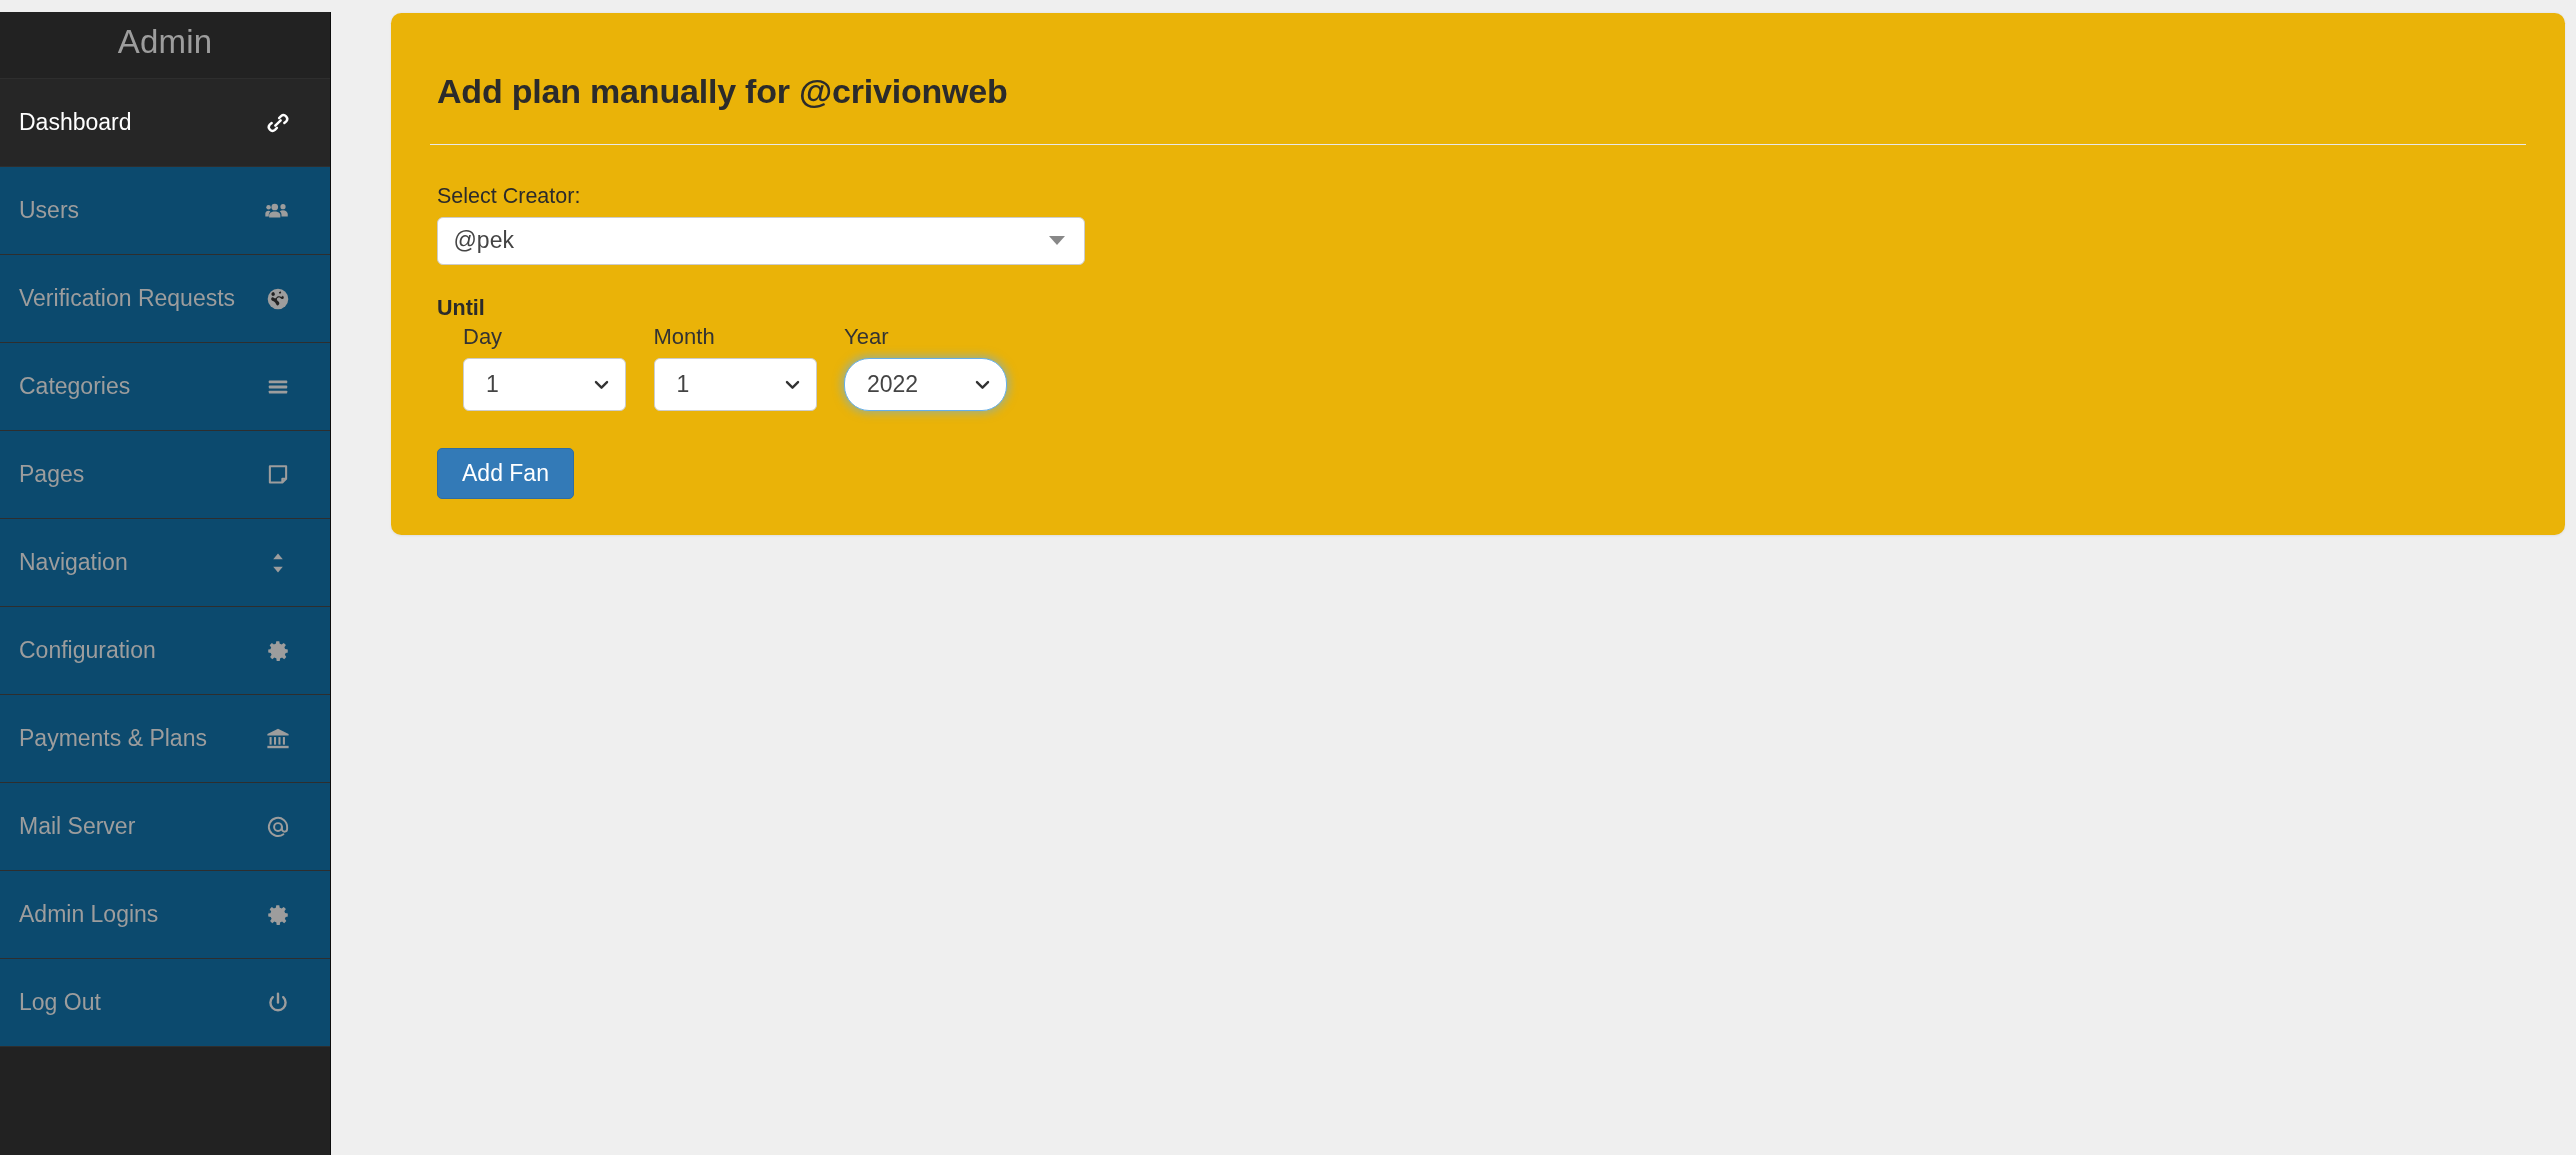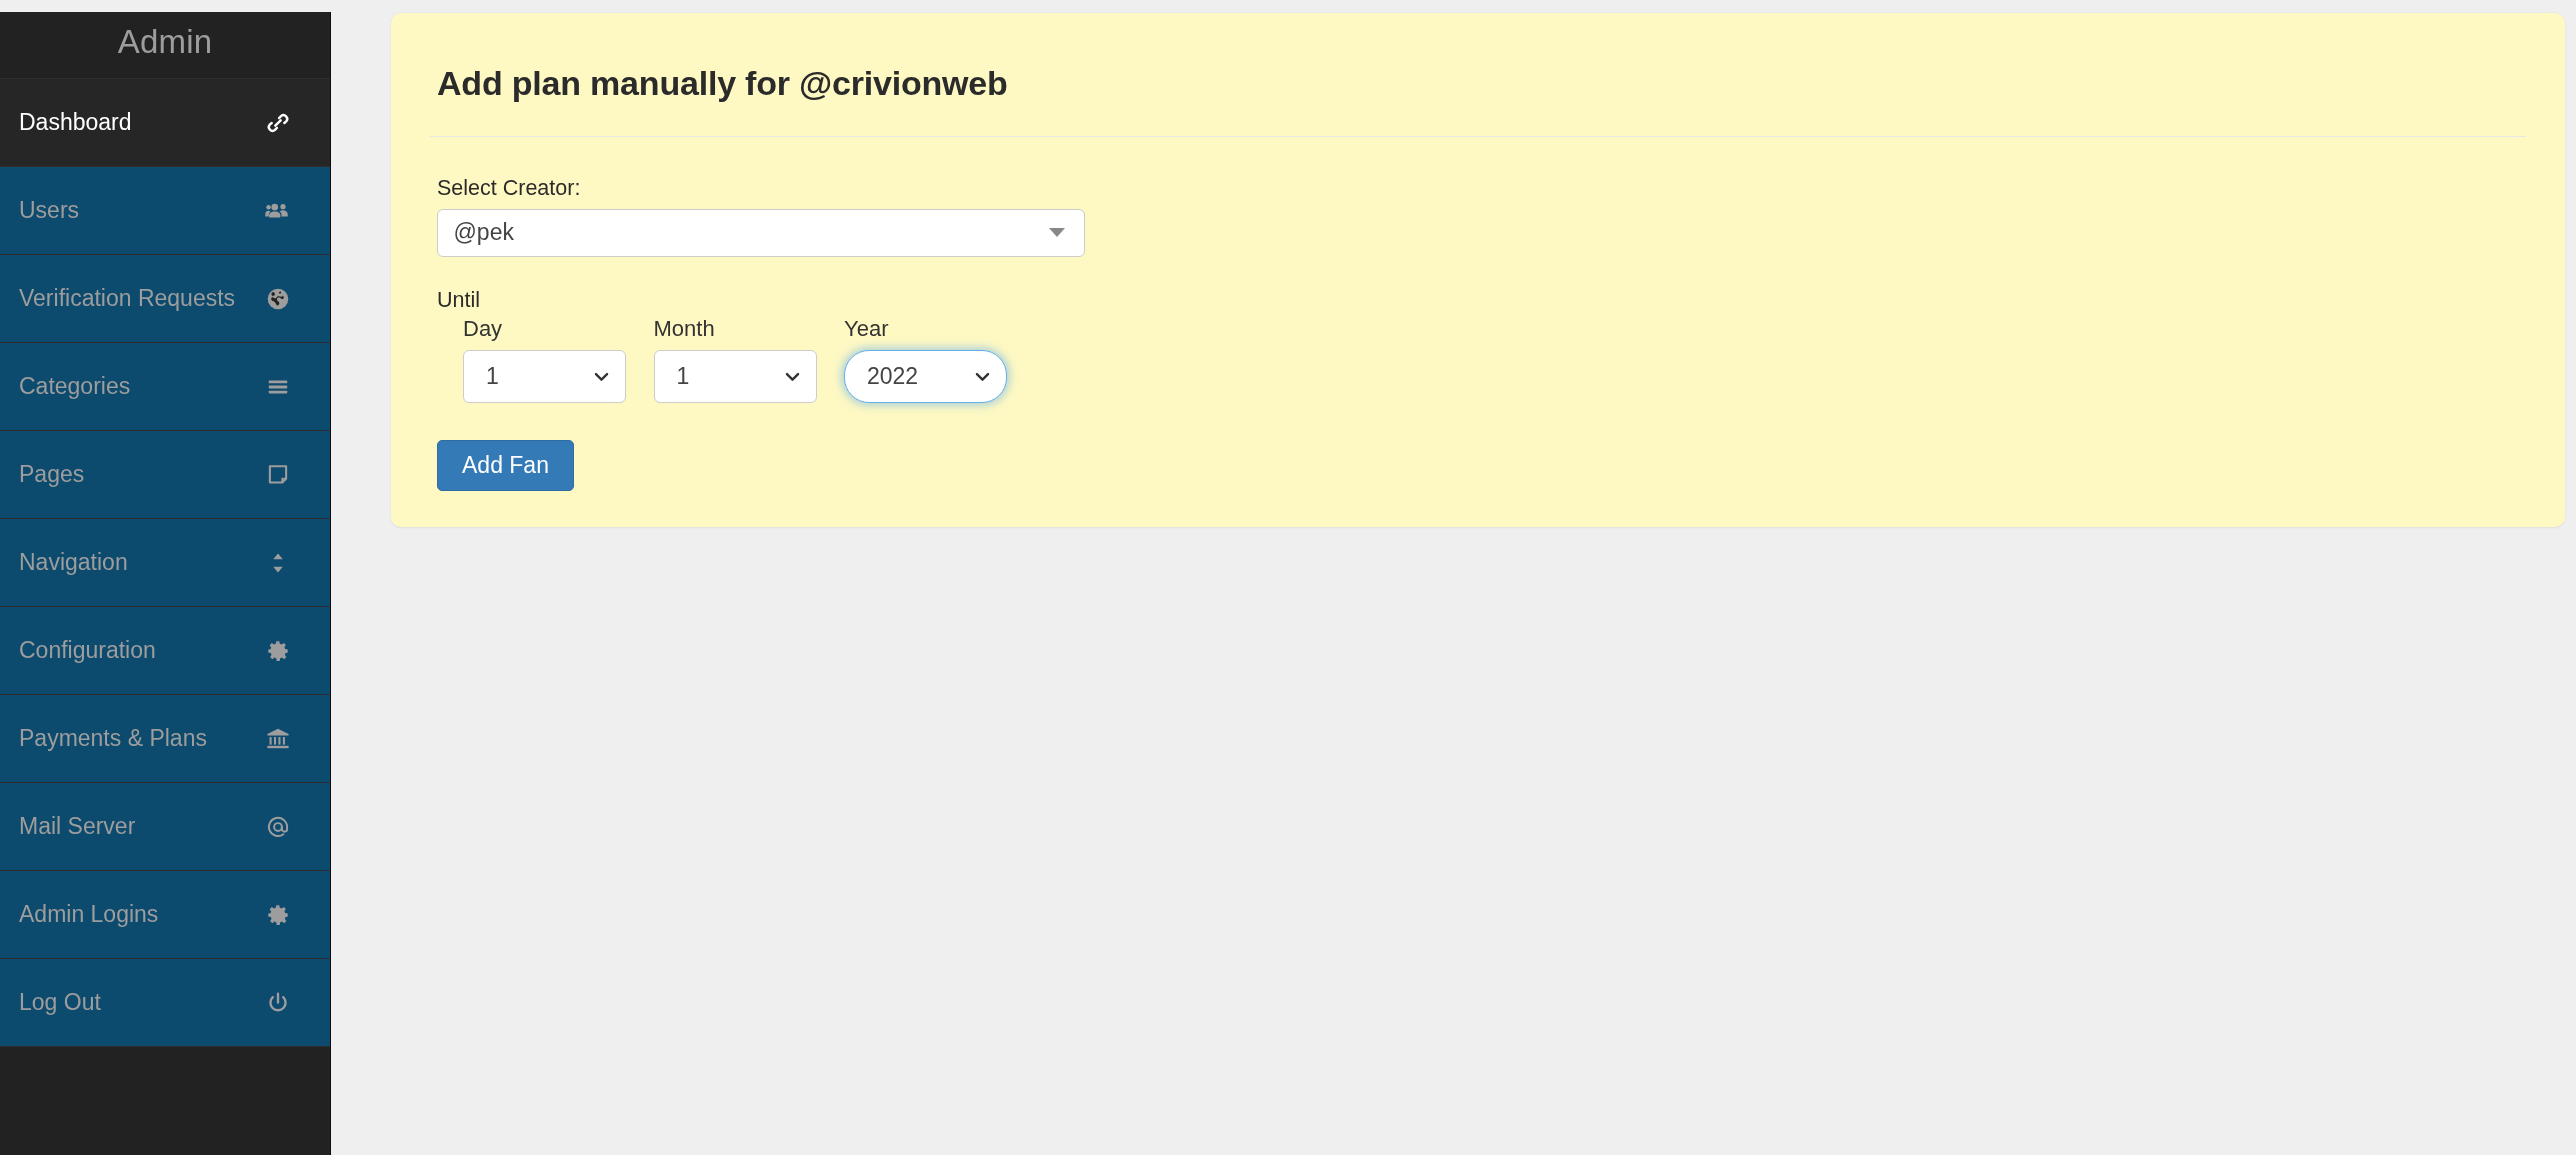--- a/index.html
+++ b/index.html
@@ -78,25 +78,25 @@
   #main {
     position: absolute;
     left: 331px;
     top: 0;
     right: 0;
     bottom: 0;
     background: #efefef;
     padding: 13px 10.3px 0 60px;
   }
   .card {
-    background: #fef9c3;
+    background: #eab308;
     border-radius: 10.3px;
     box-shadow: 0 0.9px 2.6px rgba(0,0,0,0.07);
     width: 2174px;
-    padding: 4px 0 36px 0;
+    padding: 12px 0 36px 0;
   }
   .card-title {
     font-size: 34px;
     font-weight: 700;
     color: #2b2b2b;
     padding: 47px 0 0 46px;
     letter-spacing: -0.2px;
   }
   .card-divider {
     margin: 33px 39px 0 39px;
@@ -139,21 +139,21 @@
     width: 0; height: 0;
     border-left: 8.6px solid transparent;
     border-right: 8.6px solid transparent;
     border-top: 9.4px solid #888888;
     margin-right: 3.4px;
   }
 
   .until-block { margin-top: 31px; }
   .until-label {
     font-size: 21.5px;
-    font-weight: 400;
+    font-weight: 700;
     color: #2b2b2b;
     display: block;
     margin-bottom: 3.4px;
   }
 
   .date-row {
     display: flex;
     align-items: flex-end;
     gap: 0px;
     padding-left: 26px;

